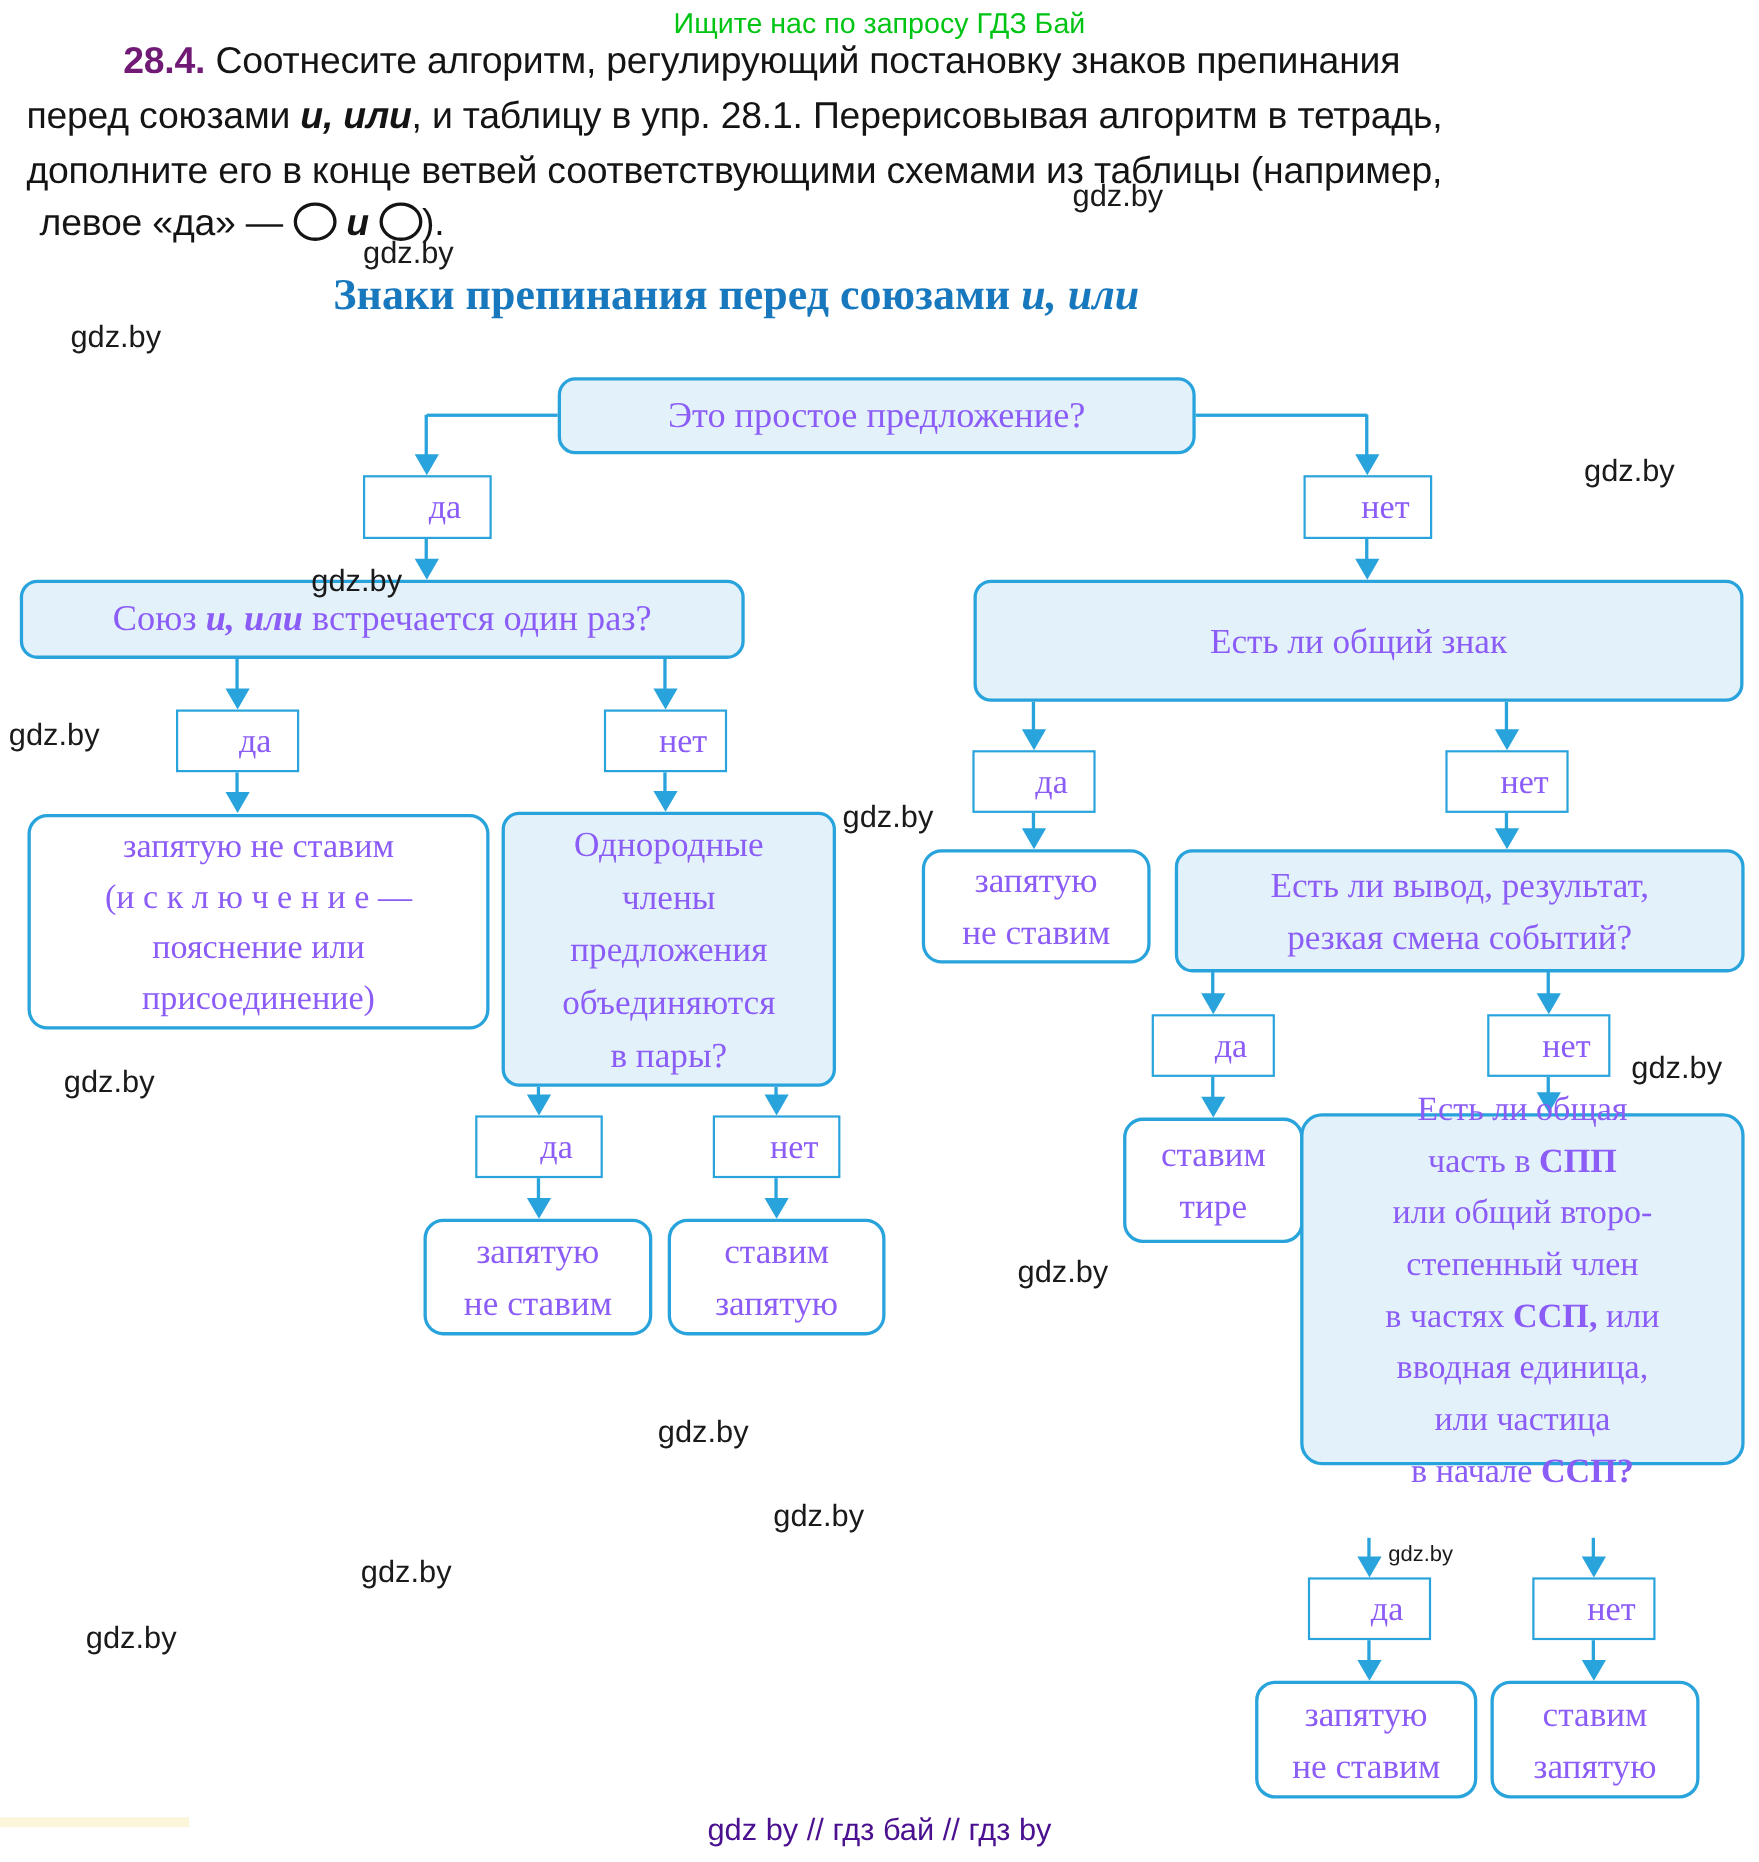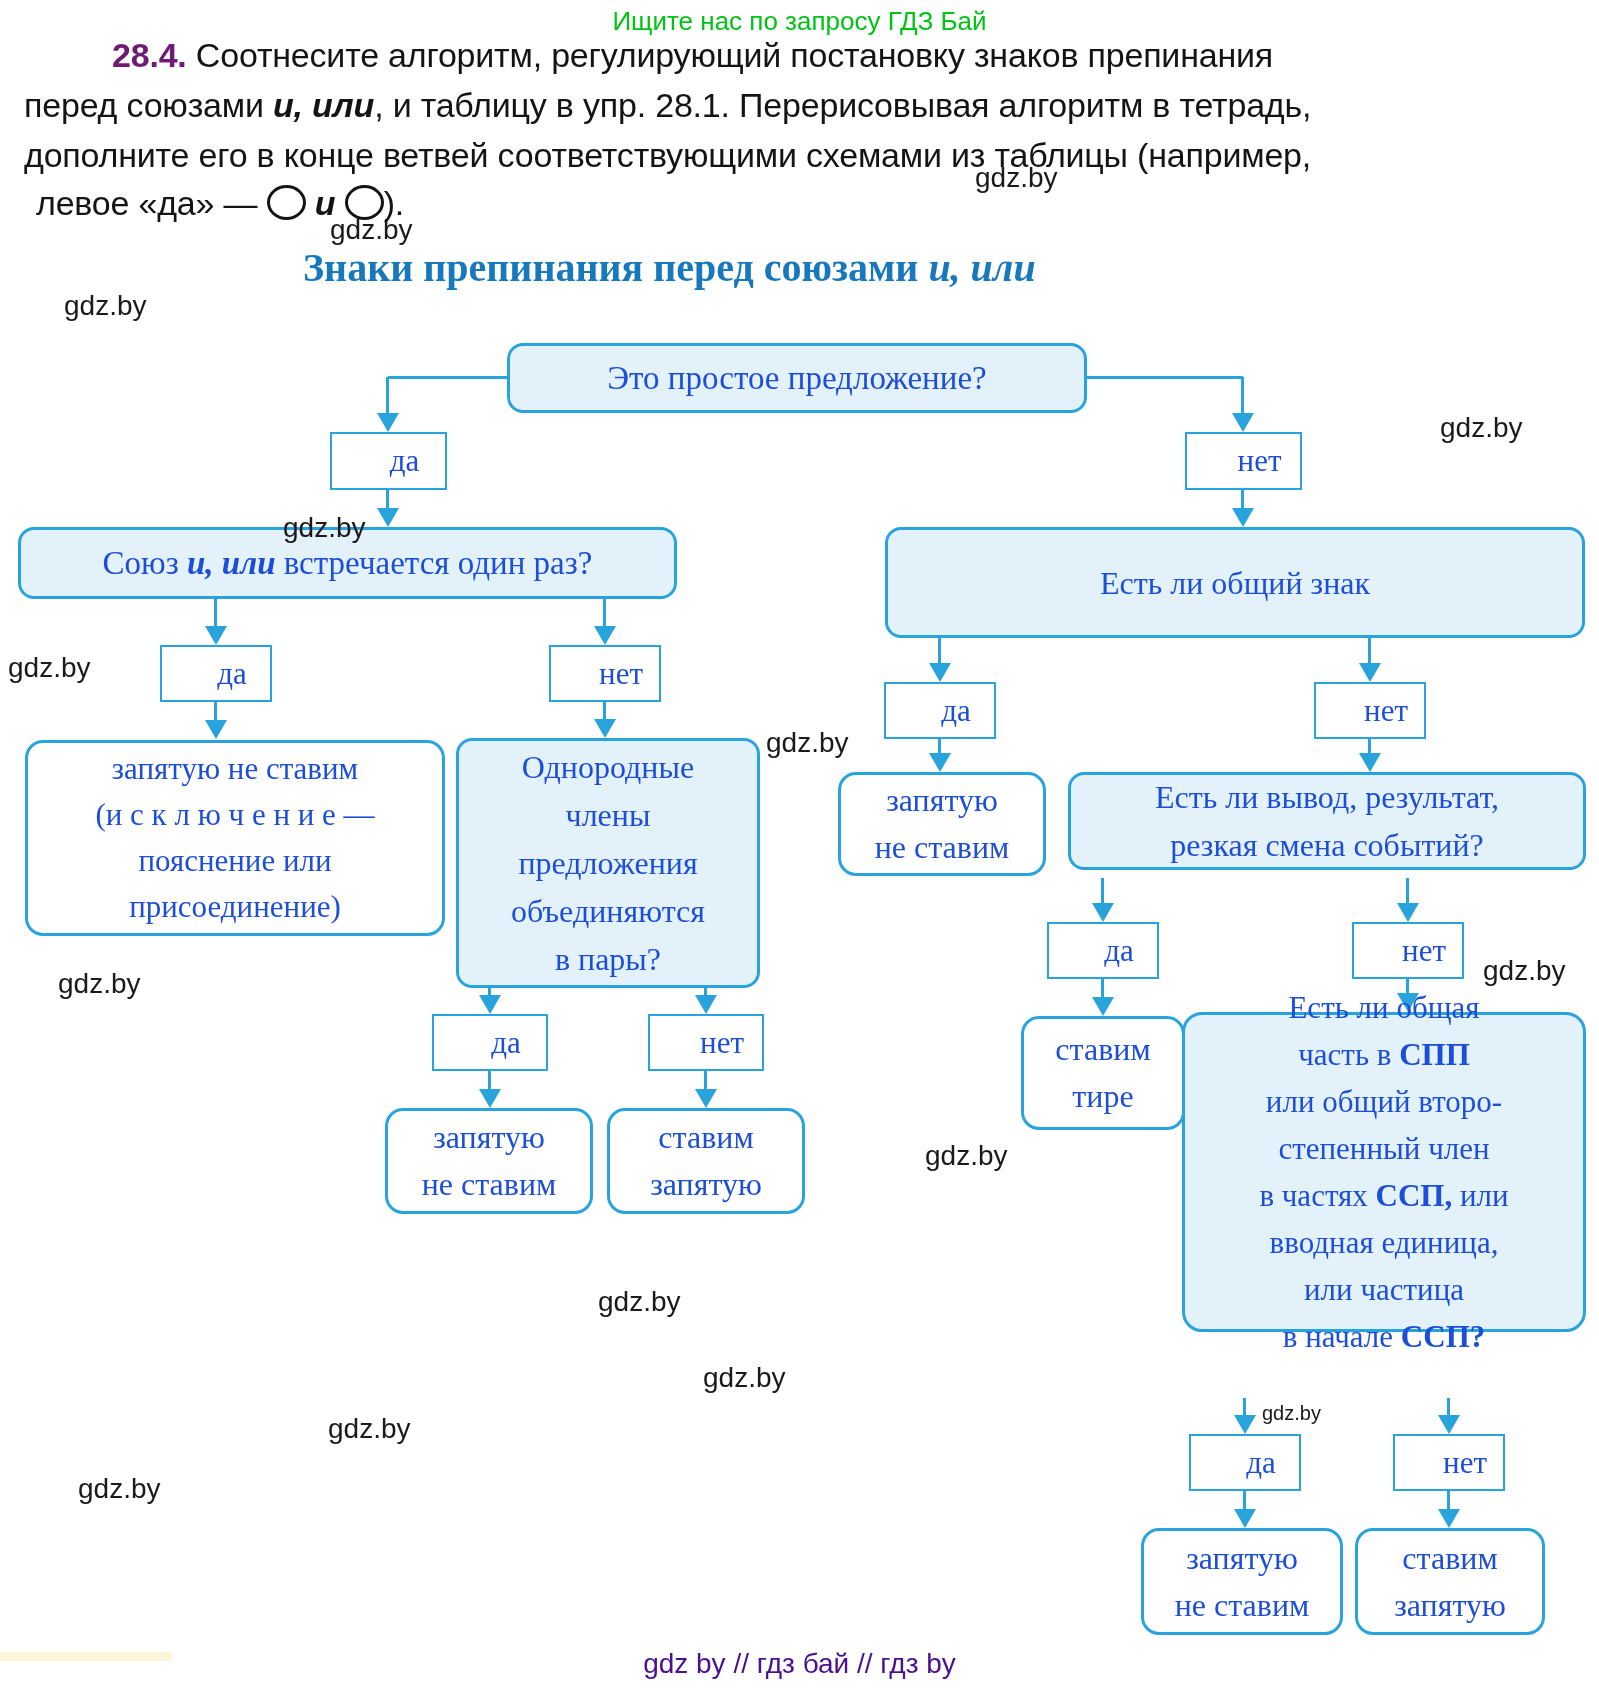--- a/index.html
+++ b/index.html
@@ -20,21 +20,21 @@
   .dtitle .it{font-style:italic;}
 
   
   .wm{position:absolute;font-size:28px;color:#1a1a1a;font-family:"Liberation Sans",sans-serif;
       white-space:nowrap;z-index:9;}
   .wm.small{font-size:20px;}
 
   
   .qbox,.ynbox,.tbox{position:absolute;box-sizing:border-box;display:flex;flex-direction:column;
       align-items:center;justify-content:center;text-align:center;
-      font-family:"Liberation Serif",serif;color:#1d4ed8;z-index:2;}
+      font-family:"Liberation Serif",serif;color:#8b5cf6;z-index:2;}
   .qbox{background:#e3f1fb;border:3px solid #29a3dc;border-radius:16px;font-size:32px;}
   .tbox{background:#ffffff;border:3px solid #29a3dc;border-radius:18px;font-size:32px;}
   .ynbox{background:#ffffff;border:2px solid #29a3dc;border-radius:0;font-size:31px;padding-left:32px;}
   .vline{position:absolute;width:3px;background:#29a3dc;z-index:1;}
   .hline{position:absolute;height:3px;background:#29a3dc;z-index:1;}
   .ah{position:absolute;width:0;height:0;border-left:11px solid transparent;
       border-right:11px solid transparent;border-top:19px solid #29a3dc;z-index:1;}
   .acr{font-weight:bold;}
 
   .footer{position:absolute;left:0;right:0;top:1648px;text-align:center;font-size:28px;
@@ -134,21 +134,21 @@
 
   <div class="vline" style="left:938px;top:739px;height:15px;"></div>
   <div class="ah" style="left:929px;top:753px;"></div>
   <div class="tbox" style="left:838px;top:772px;width:208px;height:104px;line-height:47px;">
     <div>запятую</div>
     <div>не ставим</div>
   </div>
 
   <div class="vline" style="left:1368px;top:739px;height:15px;"></div>
   <div class="ah" style="left:1359px;top:753px;"></div>
-  <div class="qbox" style="left:1068px;top:772px;width:518px;height:98px;line-height:48px;">
+  <div class="qbox" style="left:1068px;top:772px;width:518px;height:112px;line-height:48px;">
     <div>Есть ли вывод, результат,</div>
     <div>резкая смена событий?</div>
   </div>
 
   <div class="vline" style="left:1101px;top:878px;height:26px;"></div>
   <div class="ah" style="left:1092px;top:903px;"></div>
   <div class="vline" style="left:1406px;top:878px;height:26px;"></div>
   <div class="ah" style="left:1397px;top:903px;"></div>
   <div class="ynbox" style="left:1047px;top:922px;width:112px;height:57px;">да</div>
   <div class="ynbox" style="left:1352px;top:922px;width:112px;height:57px;">нет</div>

